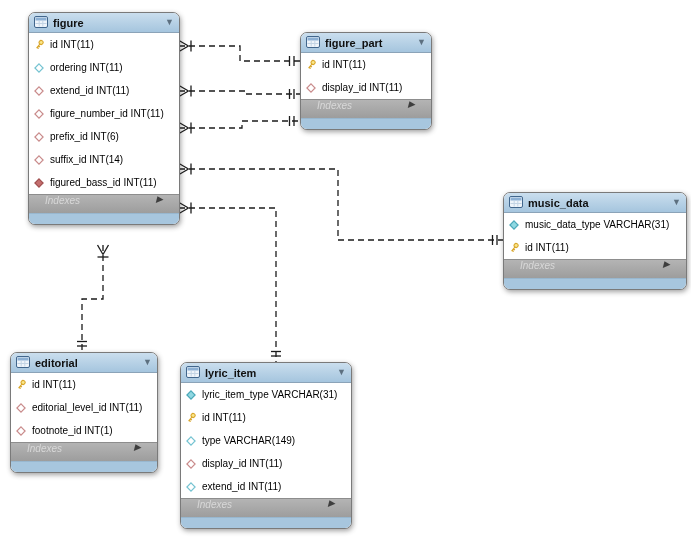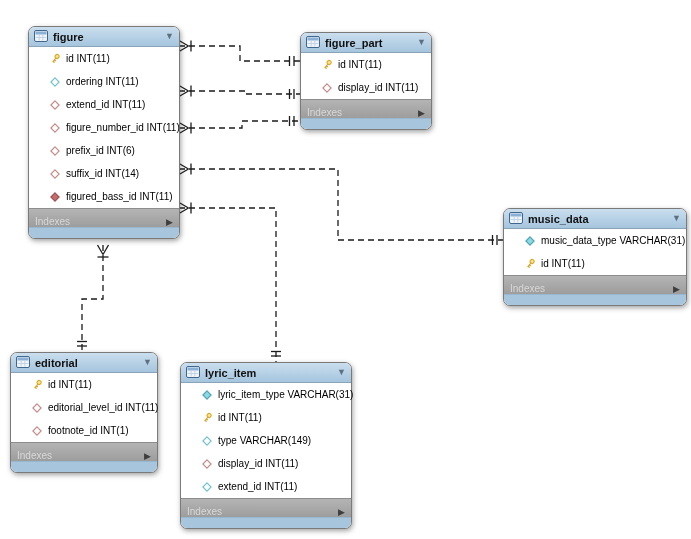--- a/index.html
+++ b/index.html
@@ -13,27 +13,27 @@
     border:1px solid #7a7a7a;border-radius:7px;
     box-shadow:1px 2px 5px rgba(50,50,50,0.45);
   }
   .hdr{
     height:19px;display:flex;align-items:center;gap:5px;padding:0 5px;
     background:linear-gradient(#cadeee,#a5c5de);
     border-radius:6px 6px 0 0;border-bottom:1px solid #8ba3b8;
   }
   .hdr .ttl{font-size:11px;font-weight:bold;color:#101010;flex:1 1 auto;white-space:nowrap;}
   .hdr .tri{font-size:9px;color:#5d7080;line-height:1;}
-  .body{background:#ffffff;margin-left:16px;}
+  .body{background:#ffffff;}
   .row{height:23px;display:flex;align-items:center;gap:5px;padding:0 4px;font-size:10px;color:#000;white-space:nowrap;}
   .row .ic{flex:0 0 12px;width:12px;display:flex;justify-content:center;align-items:center;}
   .idx{
-    height:18px;display:flex;align-items:flex-end;padding:0 6px;
+    height:18px;display:flex;align-items:flex-start;padding:0 16px;
     background:linear-gradient(#b4b4b4,#9d9d9d);
-    border-top:1px solid #8d8d8d;font-size:10px;color:#d8d8d8;
+    border-top:1px solid #8d8d8d;font-size:10px;color:#d8d8d8;font-style:italic;
   }
   .idx .arr{margin-left:auto;font-size:9px;color:#3e3e3e;line-height:1;}
   .bbar{height:10px;background:#a7c6de;border-radius:0 0 6px 6px;border-top:1px solid #98b7cf;}
   polyline.rel{fill:none;stroke:#1b1b1b;stroke-width:1.3;stroke-dasharray:6 4;}
   line.mk{stroke:#1b1b1b;stroke-width:1.3;}
 </style>
 </head>
 <body>
 
 <svg id="relations" width="691" height="539" viewBox="0 0 691 539">
@@ -80,21 +80,21 @@
     <g>
       <polyline class="rel" points="103,245 103,299 82,299 82,352"></polyline>
       <line x1="97.5" y1="245" x2="103" y2="254.5" class="mk"></line>
       <line x1="108.5" y1="245" x2="103" y2="254.5" class="mk"></line>
       <line x1="97.5" y1="257" x2="108.5" y2="257" class="mk"></line>
       <line x1="77" y1="346" x2="87" y2="346" class="mk"></line>
       <line x1="77" y1="341.5" x2="87" y2="341.5" class="mk"></line>
     </g>
   </svg>
 <div id="canvas">
-    <div class="table" style="left: 28px; top: 26px; width: 150px;">
+    <div class="table" style="left: 28px; top: 12px; width: 150px;">
       <div class="hdr">
         <span><svg width="14" height="12" viewBox="0 0 14 12">
             <rect x="0.5" y="0.5" width="13" height="11" rx="1.5" fill="#eef4fa" stroke="#41668c"></rect>
             <rect x="1.5" y="1.5" width="11" height="3" fill="#8cb0d4"></rect>
             <path d="M5.2 4.5 V10.5 M8.8 4.5 V10.5 M1.5 7.5 H12.5" stroke="#c3d4e4" stroke-width="1" fill="none"></path>
           </svg></span>
         <span class="ttl">figure</span>
         <span class="tri">▼</span>
       </div>
       <div class="body">
@@ -194,21 +194,21 @@
           </span>
           <span>display_id INT(11)</span>
         </div>
       </div>
       <div class="idx">
         <span>Indexes</span>
         <span class="arr">▶</span>
       </div>
       <div class="bbar"></div>
     </div>
-    <div class="table" style="left: 503px; top: 208px; width: 182px;">
+    <div class="table" style="left: 503px; top: 192px; width: 182px;">
       <div class="hdr">
         <span><svg width="14" height="12" viewBox="0 0 14 12">
             <rect x="0.5" y="0.5" width="13" height="11" rx="1.5" fill="#eef4fa" stroke="#41668c"></rect>
             <rect x="1.5" y="1.5" width="11" height="3" fill="#8cb0d4"></rect>
             <path d="M5.2 4.5 V10.5 M8.8 4.5 V10.5 M1.5 7.5 H12.5" stroke="#c3d4e4" stroke-width="1" fill="none"></path>
           </svg></span>
         <span class="ttl">music_data</span>
         <span class="tri">▼</span>
       </div>
       <div class="body">

